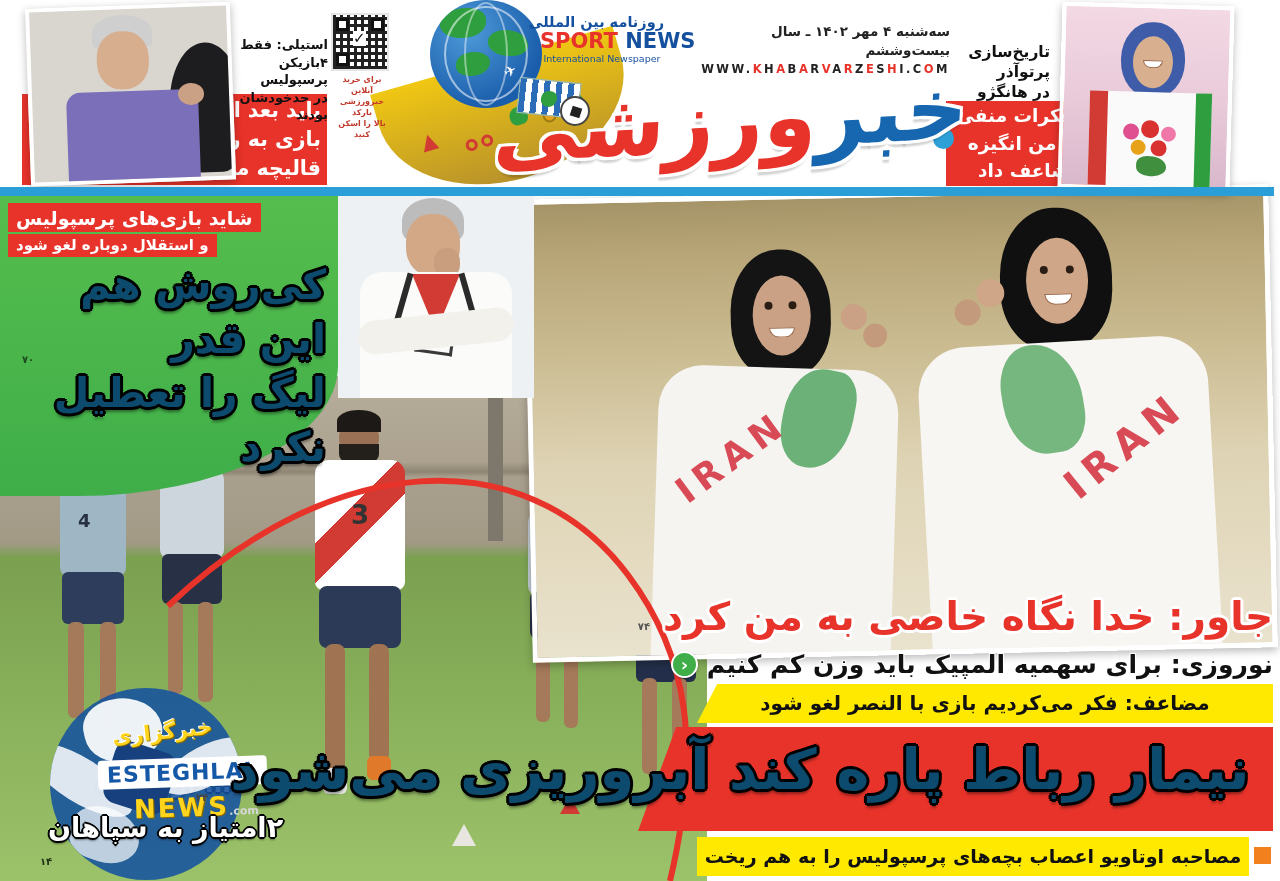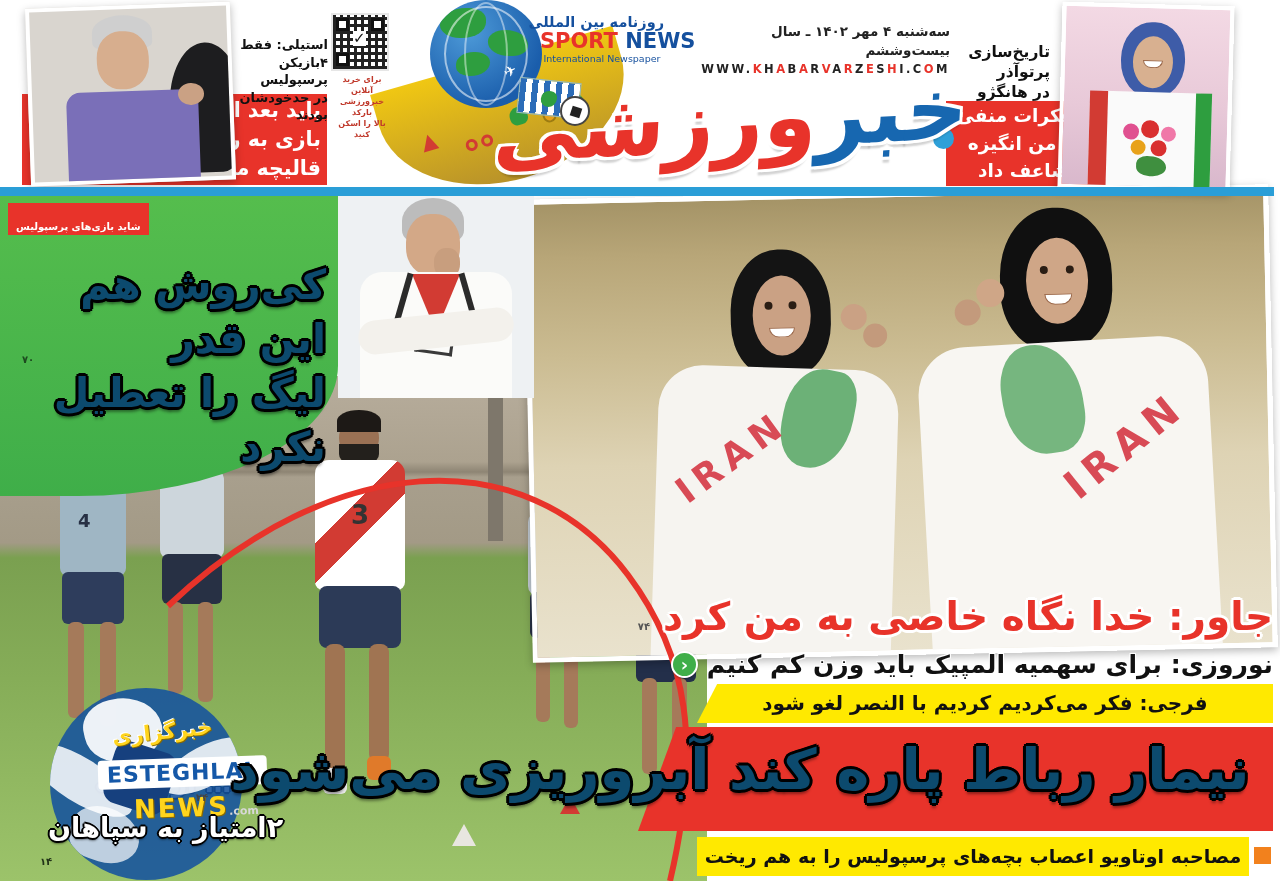--- a/index.html
+++ b/index.html
@@ -117,21 +117,22 @@
   <div class="shape" style="left:96px;top:52px;width:26px;height:30px;border-radius:45%;background:#c89e7e"></div>
   <div class="shape" style="left:22px;top:76px;width:152px;height:126px;border-radius:22px 22px 0 0;background:#fbfbf9"></div>
   <div class="shape" style="left:74px;top:78px;width:48px;height:58px;background:#d23b33;clip-path:polygon(0 0,100% 0,50% 100%)"></div>
   <div class="shape" style="left:60px;top:76px;width:6px;height:70px;background:#2b2b2b;transform:rotate(16deg)"></div>
   <div class="shape" style="left:130px;top:76px;width:6px;height:70px;background:#2b2b2b;transform:rotate(-16deg)"></div>
   <div class="shape" style="left:78px;top:128px;width:38px;height:30px;border-left:3px solid #3a3a3a;border-right:3px solid #3a3a3a;border-bottom:3px solid #3a3a3a;transform:rotate(8deg)"></div>
   <div class="shape" style="left:20px;top:118px;width:156px;height:34px;border-radius:18px;background:#f3f1ec;transform:rotate(-6deg)"></div>
 </div>
 
 <div class="abs" style="left:8px;top:203px;z-index:5">
-  <div class="redbox rtl" style="display:inline-block;font-size:10px;padding:18px 8px 3px">شاید بازی‌های پرسپولیس</div><br>
+  <div class="redbox rtl" style="display:inline-block;font-size:19px;padding:4px 8px 3px">شاید بازی‌های پرسپولیس</div><br>
+  <div class="redbox rtl" style="display:inline-block;font-size:15px;padding:2px 8px 3px;margin-top:2px">و استقلال دوباره لغو شود</div>
 </div>
 
 <div class="abs rtl o-black" style="left:0;top:258px;width:336px;z-index:5;font-size:41px;line-height:54px;font-weight:bold;text-align:right;padding-right:10px">
   <span>کی‌روش هم این قدر</span><br>
   <span>لیگ را تعطیل نکرد</span>
 </div>
 <div class="abs tiny" style="left:22px;top:354px;z-index:5;color:#1d4a1f">۷۰</div>
 
 <svg class="abs" width="1280" height="881" style="left:0;top:0;z-index:4;pointer-events:none">
   <path d="M 168 606 C 330 452, 525 438, 628 575 C 688 655, 702 745, 670 881" stroke="#e8332a" stroke-width="6" fill="none"></path>
@@ -256,21 +257,21 @@
   <span class="o-white" style="font-size:39px;font-weight:bold">جاور: خدا نگاه خاصی به من کرد</span>
   <span class="tiny" style="color:#555;margin-right:8px">۷۴</span>
 </div>
 
 <div class="abs rtl" style="right:7px;top:650px;z-index:6;display:flex;align-items:center;gap:9px">
   <span class="halo" style="font-size:25px;font-weight:bold;color:#111">نوروزی: برای سهمیه المپیک باید وزن کم کنیم</span>
   <span style="width:27px;height:27px;border-radius:50%;background:#3fae49;color:#fff;font-size:18px;font-weight:bold;display:flex;align-items:center;justify-content:center;border:2px solid #fff;box-shadow:0 1px 2px rgba(0,0,0,.3)">‹</span>
 </div>
 
 <div class="abs" style="left:697px;top:684px;width:576px;height:39px;z-index:5;background:#ffe900;clip-path:polygon(3.5% 0,100% 0,100% 100%,0 100%)">
-  <div class="rtl" style="text-align:center;font-size:20px;font-weight:bold;color:#111;line-height:39px">فرجی: فکر می‌کردیم کردیم با النصر لغو شود</div>
+  <div class="rtl" style="text-align:center;font-size:20px;font-weight:bold;color:#111;line-height:39px">مضاعف: فکر می‌کردیم بازی با النصر لغو شود</div>
 </div>
 
 <div class="abs" style="left:638px;top:727px;width:635px;height:104px;z-index:5;background:#e8332a;clip-path:polygon(6% 0,100% 0,100% 100%,0 100%)"></div>
 
 <div class="abs rtl o-black" style="left:210px;top:737px;width:1060px;z-index:7;text-align:center;font-size:56px;font-weight:bold;white-space:nowrap">
   <span>نیمار رباط پاره کند آبروریزی می‌شود</span>
 </div>
 <div class="abs tiny" style="left:196px;top:792px;z-index:7;color:#444">۲۴</div>
 
 <div class="abs" style="left:697px;top:837px;width:552px;height:39px;z-index:5;background:#ffe900">

